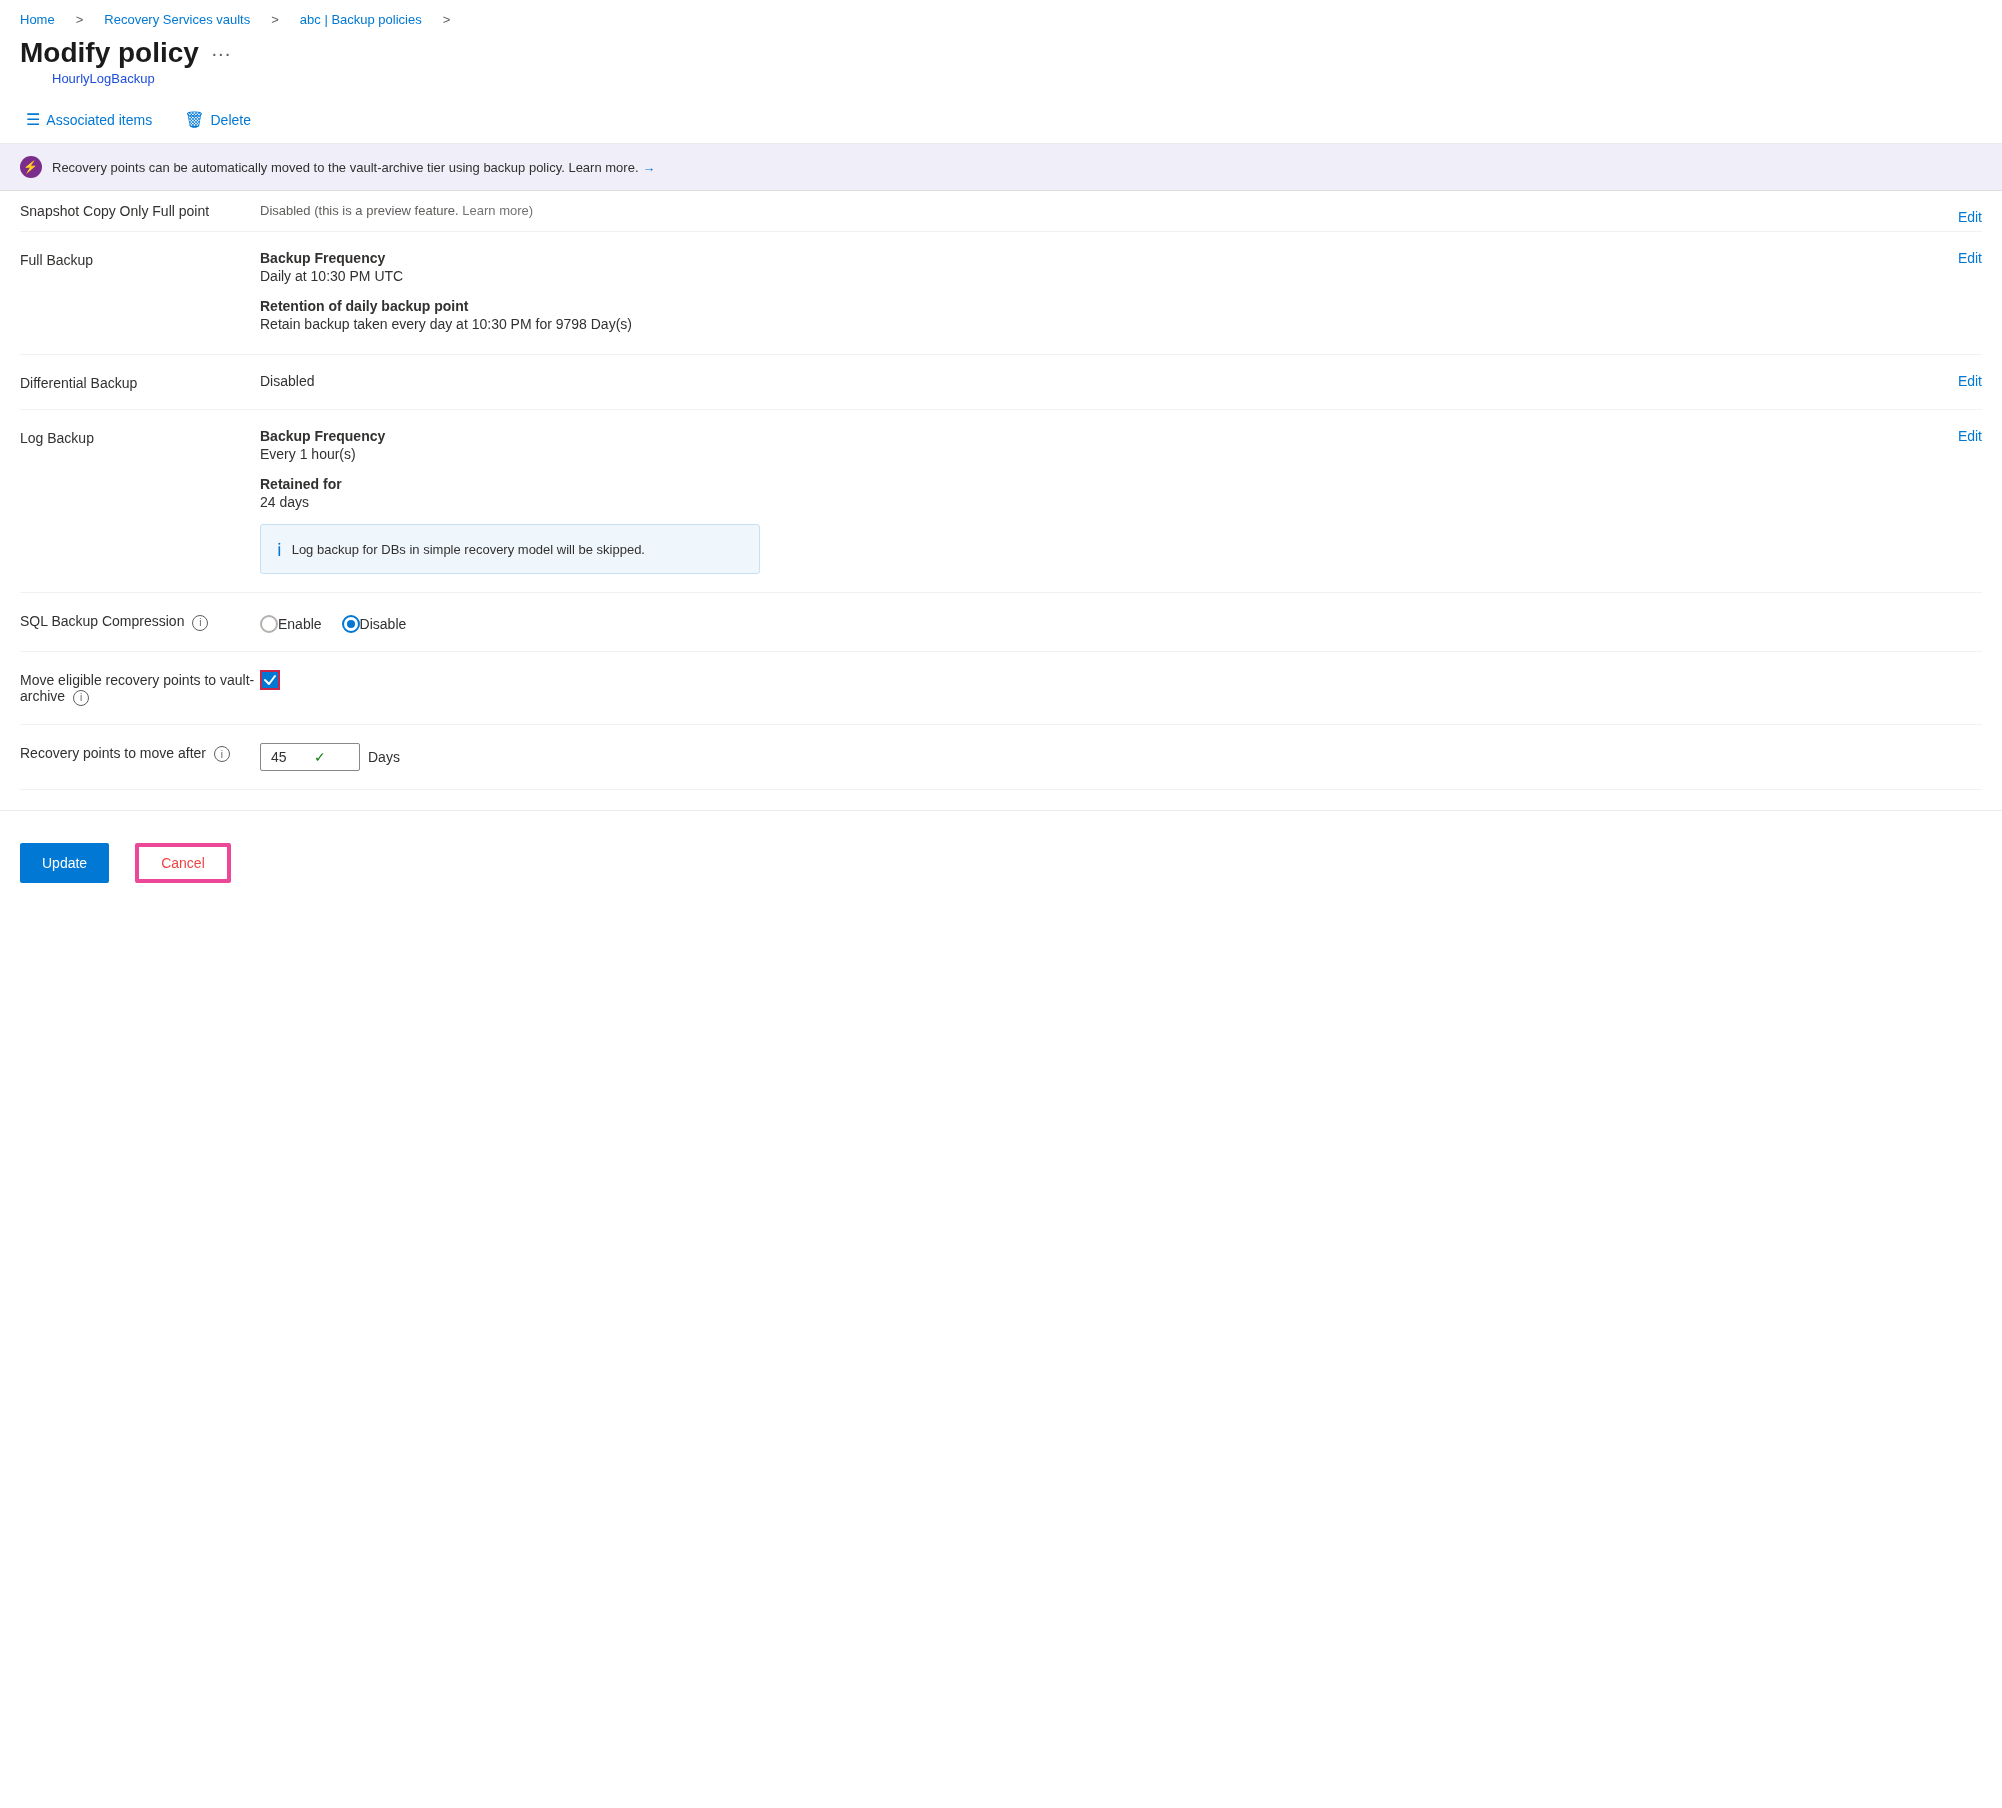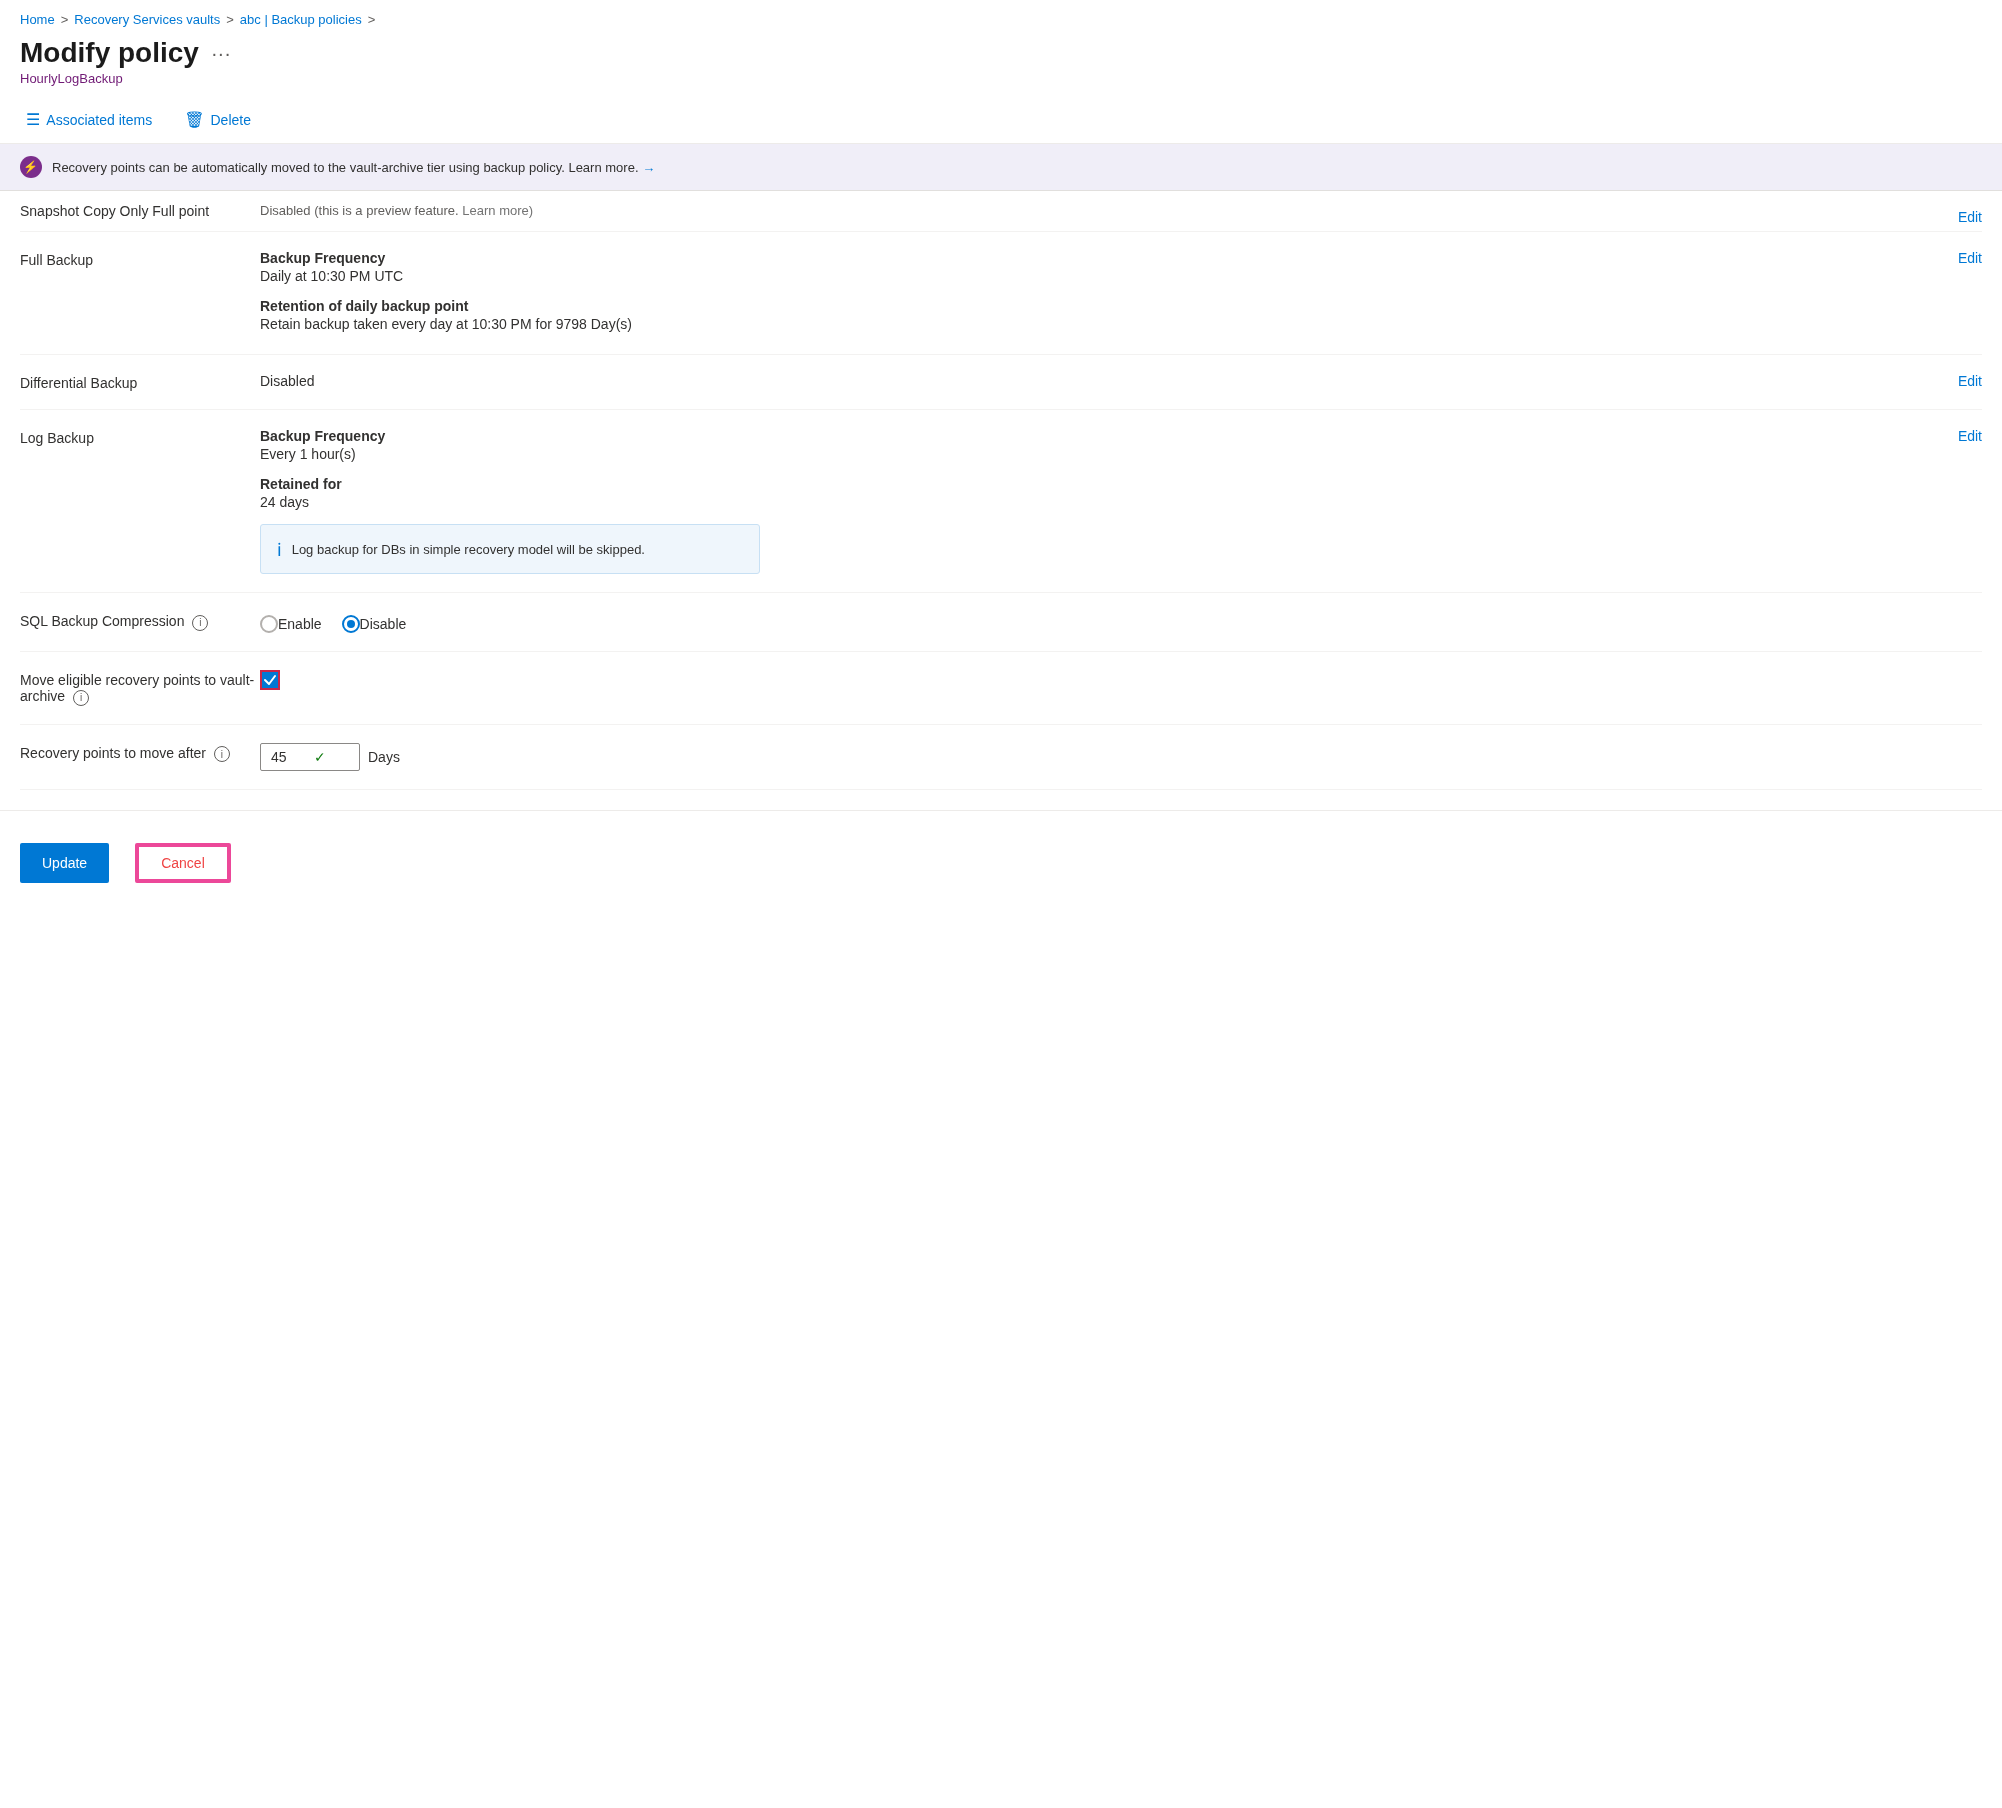--- a/index.html
+++ b/index.html
@@ -5,21 +5,21 @@
     * { box-sizing: border-box; margin: 0; padding: 0; }
     body {
       font-family: 'Segoe UI', Arial, sans-serif;
       font-size: 14px;
       color: #323130;
       background: #fff;
     }
     .breadcrumb {
       display: flex;
       align-items: center;
-      gap: 6px;
+      gap: 21px;
       padding: 12px 14px 6px 20px;
       font-size: 13px;
       color: #0078d4;
     }
     .breadcrumb span { color: #605e5c; }
     .breadcrumb a { color: #0078d4; text-decoration: none; }
     .page-header {
       padding: 4px 20px 10px 20px;
     }
     .page-title-row {
@@ -32,22 +32,23 @@
       font-weight: 600;
       color: #1b1b1b;
     }
     .more-icon {
       font-size: 20px;
       color: #605e5c;
       cursor: pointer;
     }
     .page-subtitle {
       font-size: 13px;
-      color: #701a75;
+      color: #1d4ed8;
       margin-top: 2px;
+      margin-left: 32px;
     }
     .toolbar {
       display: flex;
       align-items: center;
       gap: 20px;
       padding: 10px 20px;
       border-bottom: 1px solid #edebe9;
     }
     .toolbar-btn {
       display: flex;

